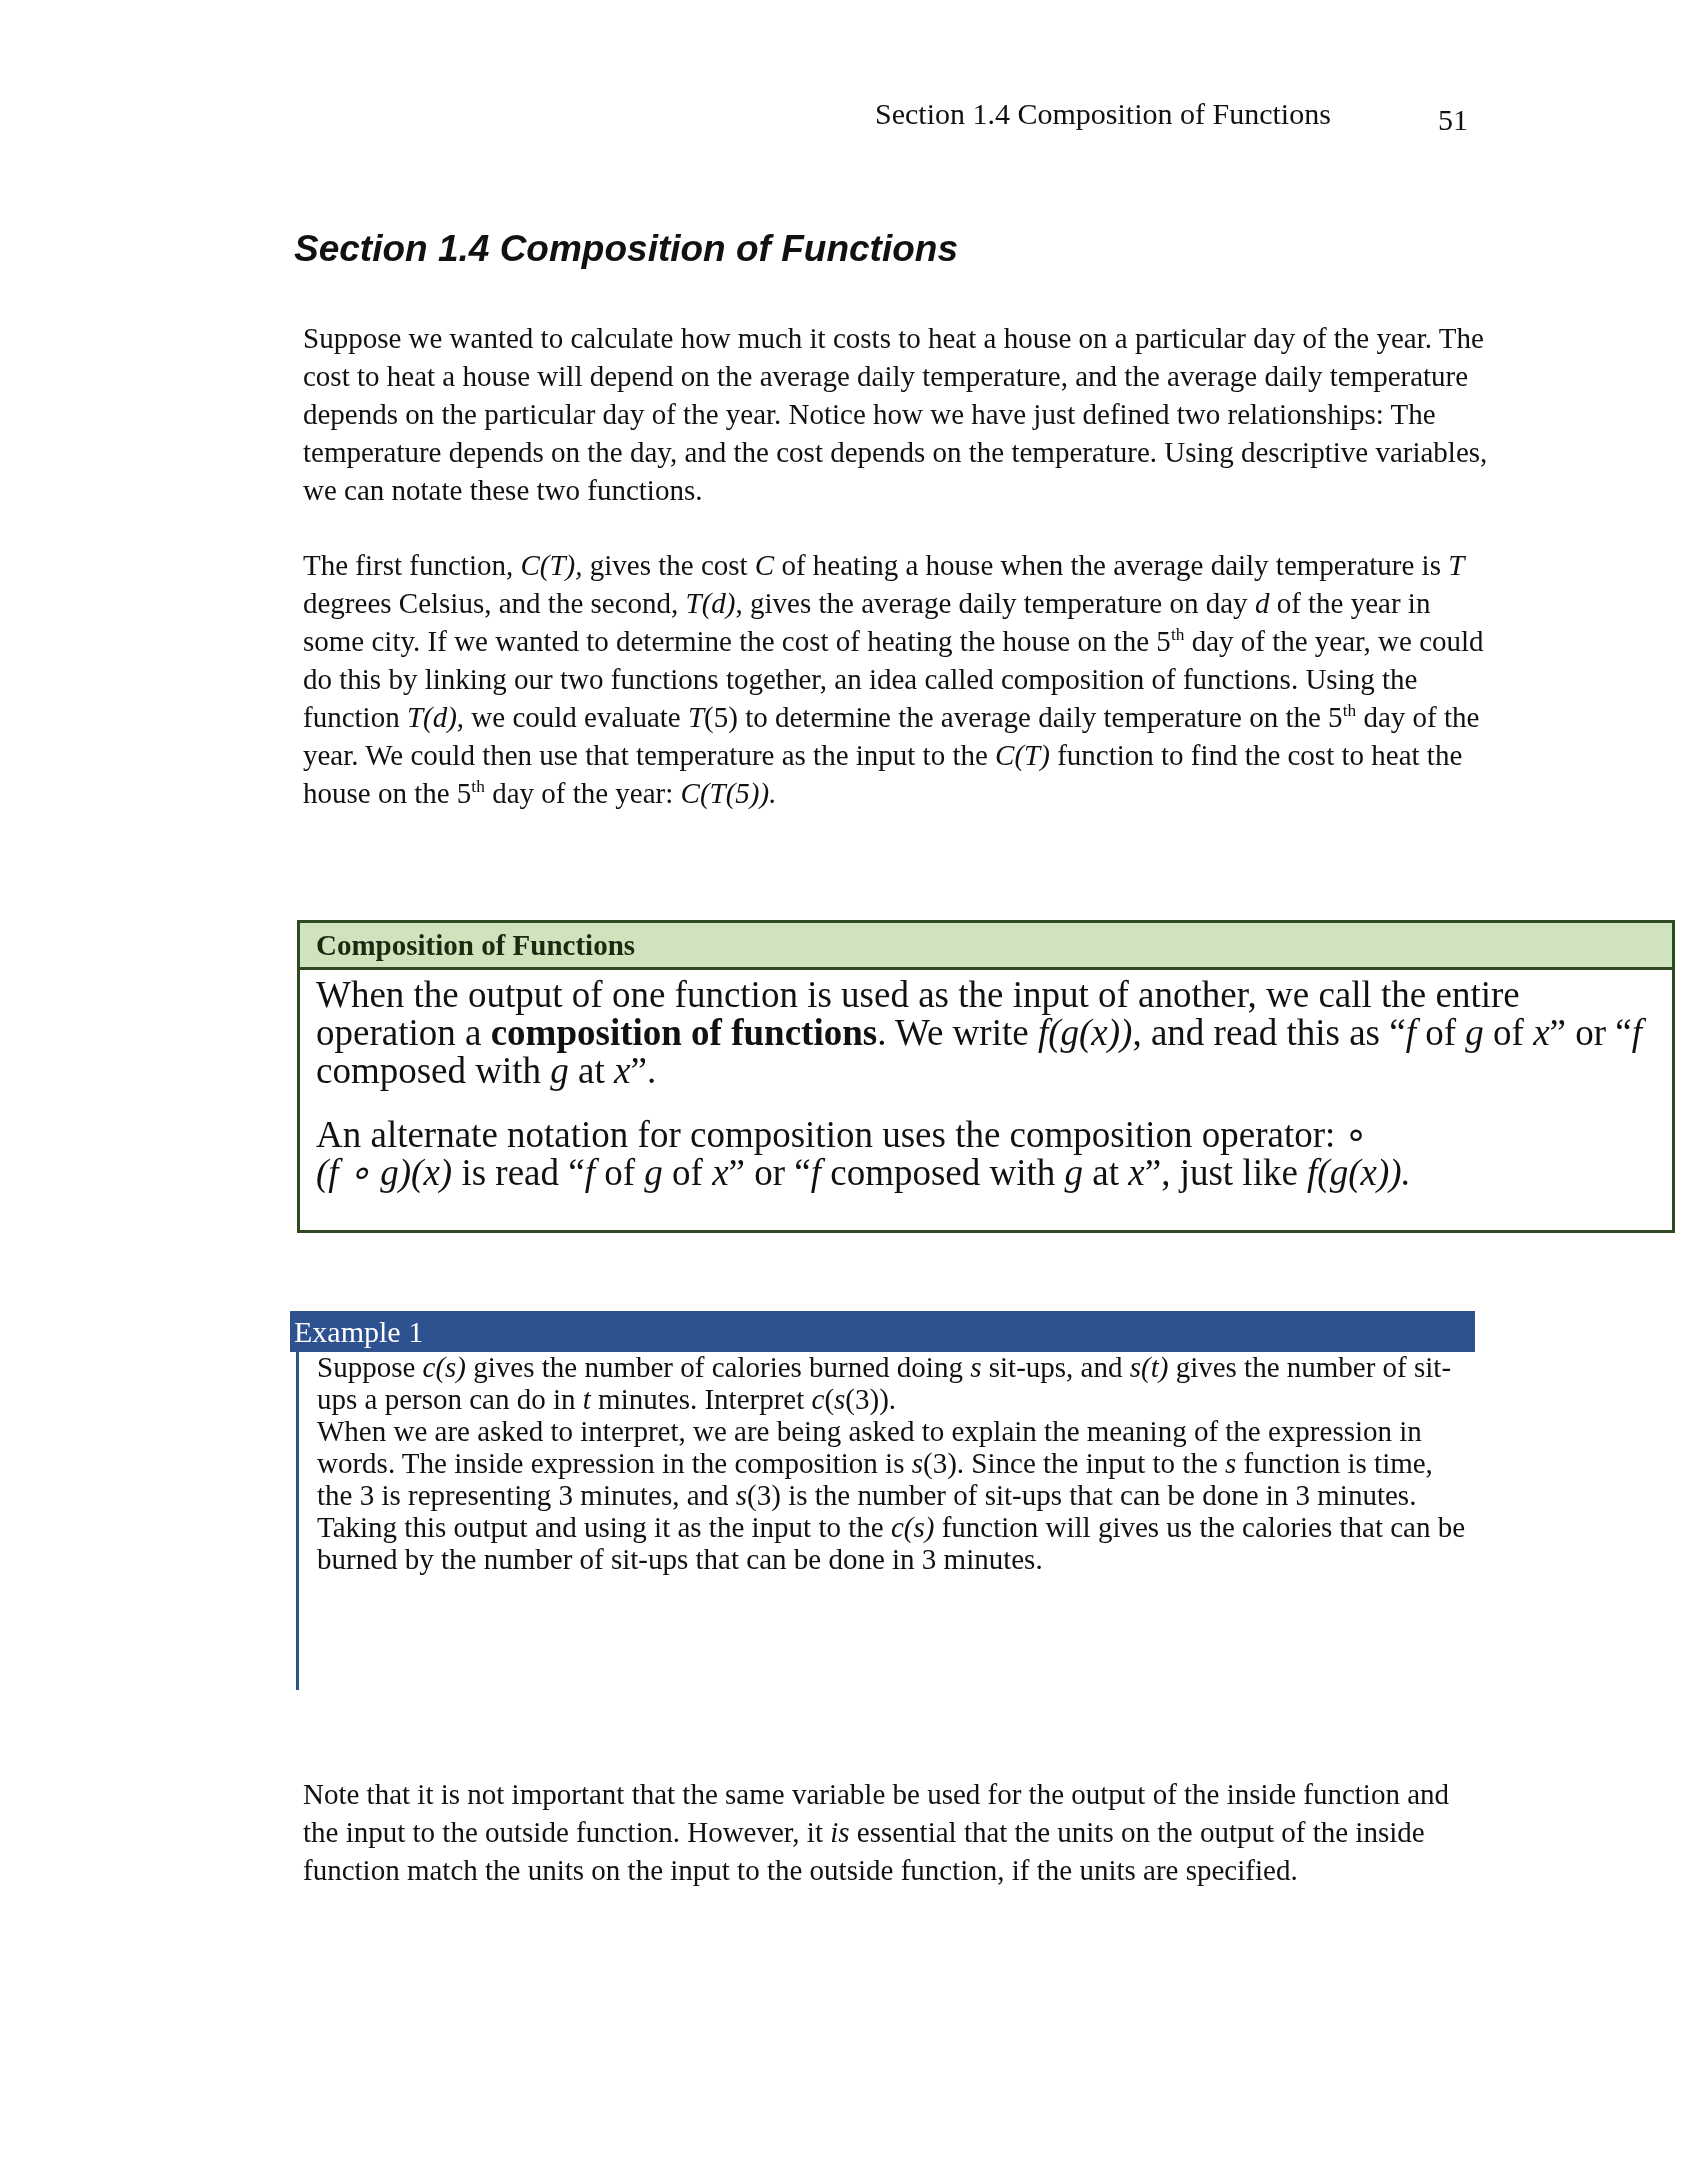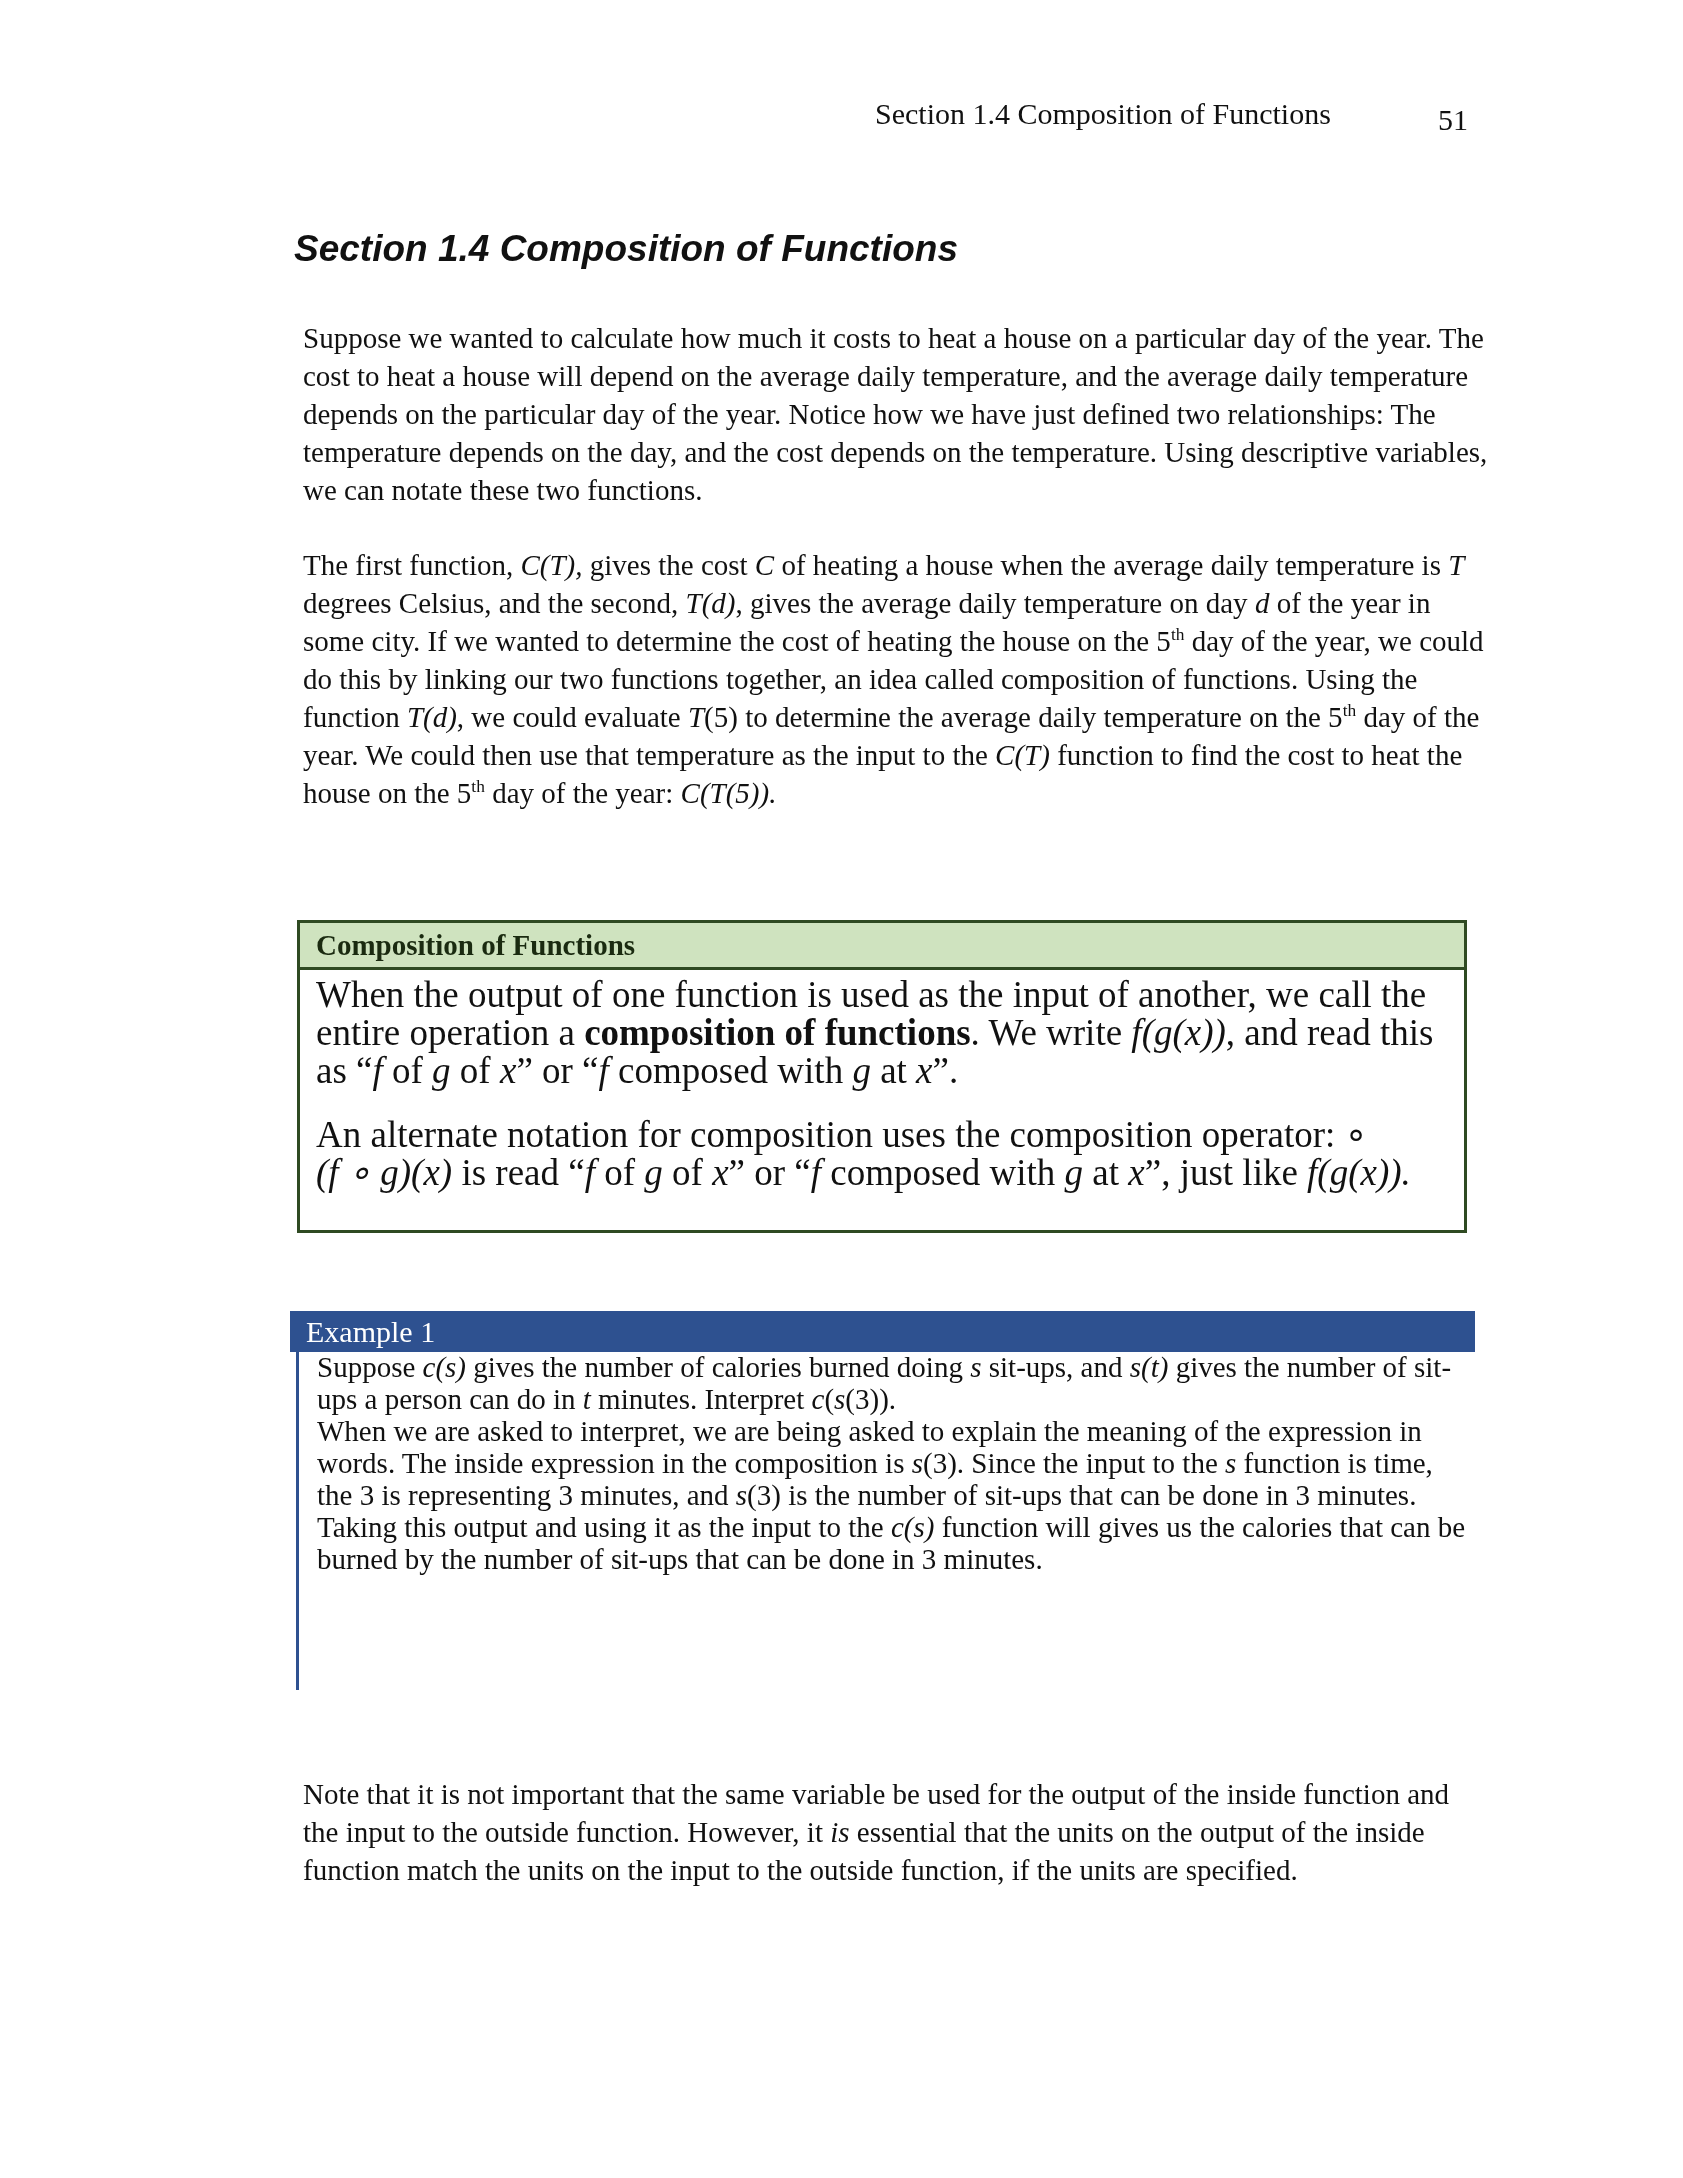--- a/index.html
+++ b/index.html
@@ -9,29 +9,29 @@
   .page-num { position:absolute; top:103px; left:1438px; font-size:30px; }
   .title { position:absolute; top:228px; left:294px; margin:0;
            font-family:"Liberation Sans", sans-serif; font-style:italic; font-weight:bold;
            font-size:37px; }
   .para { position:absolute; left:303px; width:1188px; margin:0; font-size:29px; line-height:38px; }
   #p1 { top:319px; }
   #p2 { top:546px; }
   #p3 { top:1775px; }
   i { font-style:italic; }
   sup { font-size:60%; line-height:0; }
-  .defbox { position:absolute; top:920px; left:297px; width:1170px; height:313px;
+  .defbox { position:absolute; top:920px; left:297px; width:1378px; height:313px;
             border:3px solid #2f4a22; box-sizing:border-box; }
   .defbox-head { background:#cfe3bf; border-bottom:3px solid #2f4a22; height:44px;
                  font-weight:bold; font-size:29px; line-height:44px; padding-left:16px; color:#1a2a10; }
   .defbox-body { padding:6px 16px 0 16px; font-size:37px; line-height:38px; }
   .defbox-body p { margin:0; }
   .defbox-body p + p { margin-top:26px; }
   .example-head { position:absolute; top:1311px; left:290px; width:1185px; height:41px;
-                  background:#2e5190; color:#fff; font-size:30px; line-height:41px; padding-left:16px;
+                  background:#2e5190; color:#fff; font-size:30px; line-height:41px; padding-left:4px;
                   box-sizing:border-box; }
   .example-body { position:absolute; top:1351px; left:296px; width:1178px; height:339px;
                   border-left:3px solid #2e5190; box-sizing:border-box; padding-left:18px;
                   font-size:29px; line-height:32px; }
   .example-body p { margin:0; }
   .example-body p + p { }
 </style>
 </head>
 <body>
 

